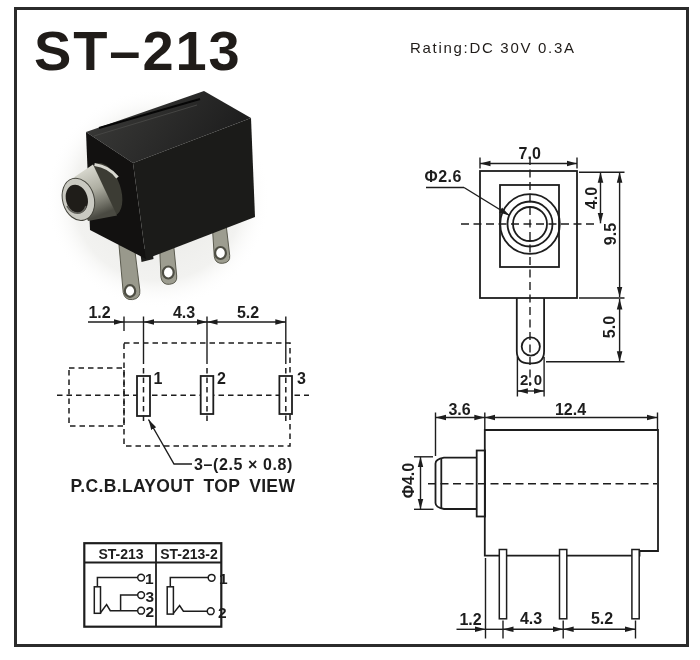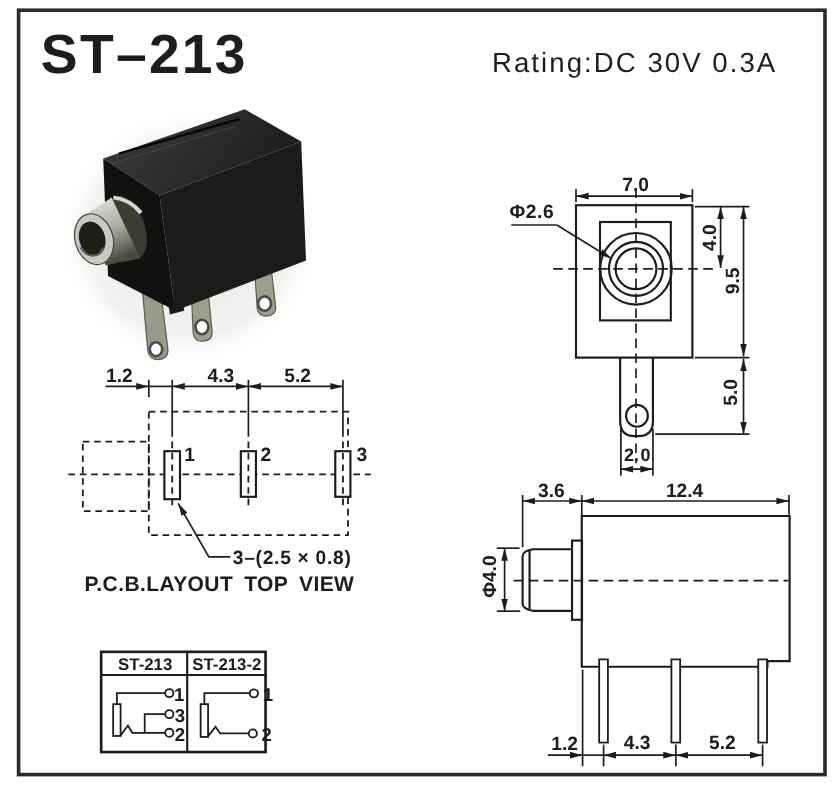--- a/index.html
+++ b/index.html
@@ -1,19 +1,19 @@
 <!DOCTYPE html>
 <html><head>
 <meta charset="utf-8">
 <style>
   html,body{margin:0;padding:0;background:#ffffff;width:700px;height:660px;overflow:hidden;}
   body{font-family:"Liberation Sans", sans-serif;}
   #frame{position:absolute;left:14px;top:7px;width:675px;height:640px;border:3px solid #2b2b2b;box-sizing:border-box;}
-  #title{position:absolute;left:34px;top:17.8px;font-size:46px;font-weight:bold;letter-spacing:1.9px;color:#201c19;}
-  #rating{position:absolute;left:410px;top:38.6px;font-size:23px;letter-spacing:1.7px;color:#201c19;text-align:center;}
+  #title{position:absolute;left:34px;top:17.8px;font-size:56px;font-weight:bold;letter-spacing:1.9px;color:#201c19;}
+  #rating{position:absolute;left:410px;top:38.6px;font-size:15px;letter-spacing:1.7px;color:#201c19;text-align:center;}
   svg{position:absolute;left:0;top:0;}
   text{font-family:"Liberation Sans", sans-serif;fill:#1d1d1d;}
   .dim{font-size:16px;font-weight:bold;}
   .dim2{font-size:15px;font-weight:bold;}
   .lbl{font-size:16px;font-weight:bold;}
 </style>
 </head>
 <body>
 <div id="frame"></div>
 <div id="title">ST–213</div>

